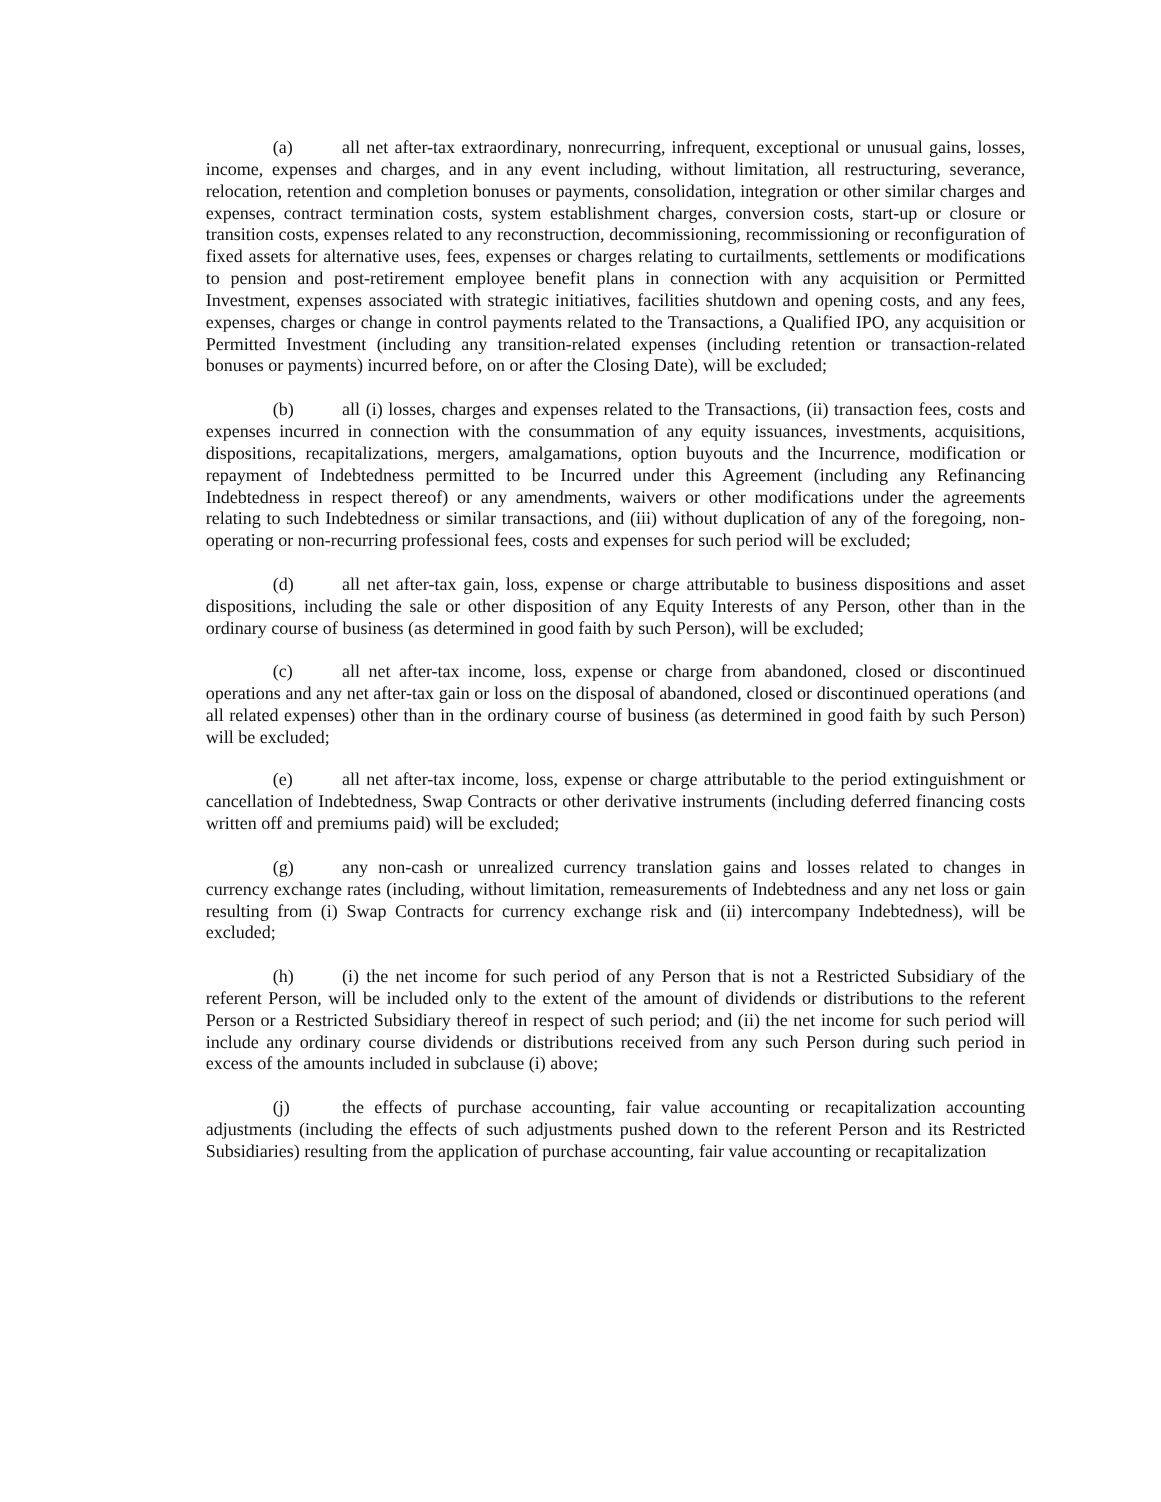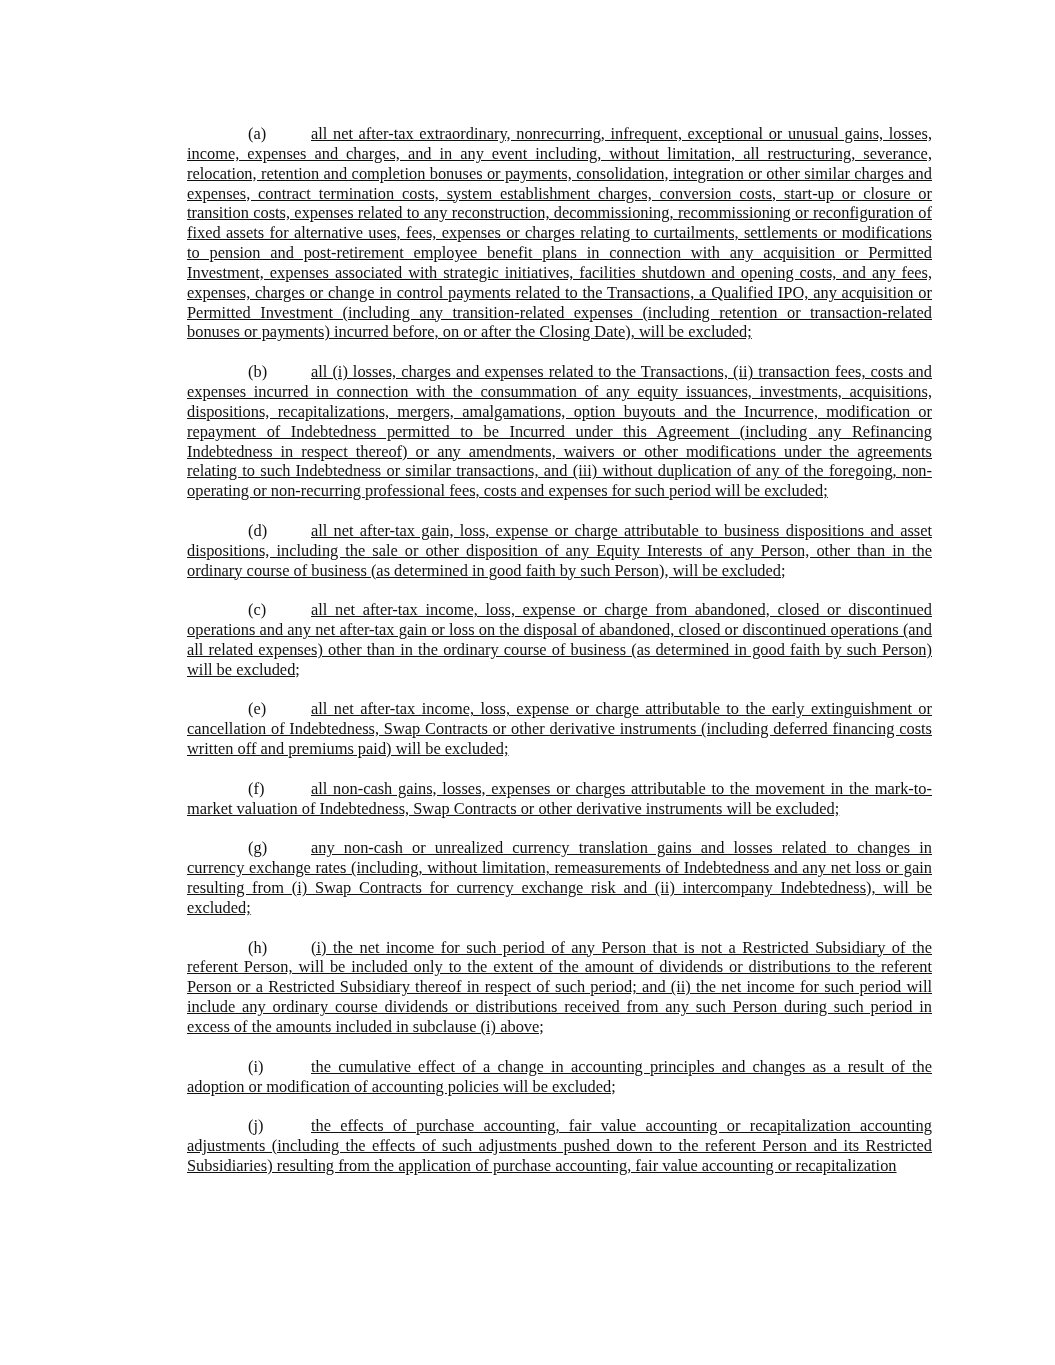--- a/index.html
+++ b/index.html
@@ -15,21 +15,20 @@
   }
   .page {
     position: absolute;
     left: 187px;
     top: 124px;
     width: 745px;
     font-family: "Liberation Serif", "DejaVu Serif", serif;
     font-size: 16.4px;
     line-height: 19.85px;
     color: #111111;
-    text-decoration: underline;
   }
   .para {
     margin: 0 0 19.85px 0;
     text-align: justify;
     text-indent: 61px;
     hyphens: none;
   }
   .label {
     display: inline-block;
     width: 63px;
@@ -37,19 +36,17 @@
   }
 </style>
 </head>
 <body>
 
 <div class="page">
   <p class="para"><span class="label">(a)</span><span>all net after-tax extraordinary, nonrecurring, infrequent, exceptional or unusual gains, losses, income, expenses and charges, and in any event including, without limitation, all restructuring, severance, relocation, retention and completion bonuses or payments, consolidation, integration or other similar charges and expenses, contract termination costs, system establishment charges, conversion costs, start-up or closure or transition costs, expenses related to any reconstruction, decommissioning, recommissioning or reconfiguration of fixed assets for alternative uses, fees, expenses or charges relating to curtailments, settlements or modifications to pension and post-retirement employee benefit plans in connection with any acquisition or Permitted Investment, expenses associated with strategic initiatives, facilities shutdown and opening costs, and any fees, expenses, charges or change in control payments related to the Transactions, a Qualified IPO, any acquisition or Permitted Investment (including any transition-related expenses (including retention or transaction-related bonuses or payments) incurred before, on or after the Closing Date), will be excluded;</span></p>
   <p class="para"><span class="label">(b)</span><span>all (i) losses, charges and expenses related to the Transactions, (ii) transaction fees, costs and expenses incurred in connection with the consummation of any equity issuances, investments, acquisitions, dispositions, recapitalizations, mergers, amalgamations, option buyouts and the Incurrence, modification or repayment of Indebtedness permitted to be Incurred under this Agreement (including any Refinancing Indebtedness in respect thereof) or any amendments, waivers or other modifications under the agreements relating to such Indebtedness or similar transactions, and (iii) without duplication of any of the foregoing, non-operating or non-recurring professional fees, costs and expenses for such period will be excluded;</span></p>
   <p class="para"><span class="label">(d)</span><span>all net after-tax gain, loss, expense or charge attributable to business dispositions and asset dispositions, including the sale or other disposition of any Equity Interests of any Person, other than in the ordinary course of business (as determined in good faith by such Person), will be excluded;</span></p>
   <p class="para"><span class="label">(c)</span><span>all net after-tax income, loss, expense or charge from abandoned, closed or discontinued operations and any net after-tax gain or loss on the disposal of abandoned, closed or discontinued operations (and all related expenses) other than in the ordinary course of business (as determined in good faith by such Person) will be excluded;</span></p>
-  <p class="para"><span class="label">(e)</span><span>all net after-tax income, loss, expense or charge attributable to the early extinguishment or cancellation of Indebtedness, Swap Contracts or other derivative instruments (including deferred financing costs written off and premiums paid) will be excluded;</span></p>
-  <p class="para"><span class="label">(f)</span><span>all non-cash gains, losses, expenses or charges attributable to the movement in the mark-to-market valuation of Indebtedness, Swap Contracts or other derivative instruments will be excluded;</span></p>
+  <p class="para"><span class="label">(e)</span><span>all net after-tax income, loss, expense or charge attributable to the period extinguishment or cancellation of Indebtedness, Swap Contracts or other derivative instruments (including deferred financing costs written off and premiums paid) will be excluded;</span></p>
   <p class="para"><span class="label">(g)</span><span>any non-cash or unrealized currency translation gains and losses related to changes in currency exchange rates (including, without limitation, remeasurements of Indebtedness and any net loss or gain resulting from (i) Swap Contracts for currency exchange risk and (ii) intercompany Indebtedness), will be excluded;</span></p>
   <p class="para"><span class="label">(h)</span><span>(i) the net income for such period of any Person that is not a Restricted Subsidiary of the referent Person, will be included only to the extent of the amount of dividends or distributions to the referent Person or a Restricted Subsidiary thereof in respect of such period; and (ii) the net income for such period will include any ordinary course dividends or distributions received from any such Person during such period in excess of the amounts included in subclause (i) above;</span></p>
-  <p class="para"><span class="label">(i)</span><span>the cumulative effect of a change in accounting principles and changes as a result of the adoption or modification of accounting policies will be excluded;</span></p>
   <p class="para"><span class="label">(j)</span><span>the effects of purchase accounting, fair value accounting or recapitalization accounting adjustments (including the effects of such adjustments pushed down to the referent Person and its Restricted Subsidiaries) resulting from the application of purchase accounting, fair value accounting or recapitalization</span></p>
 </div>
 
 </body></html>

